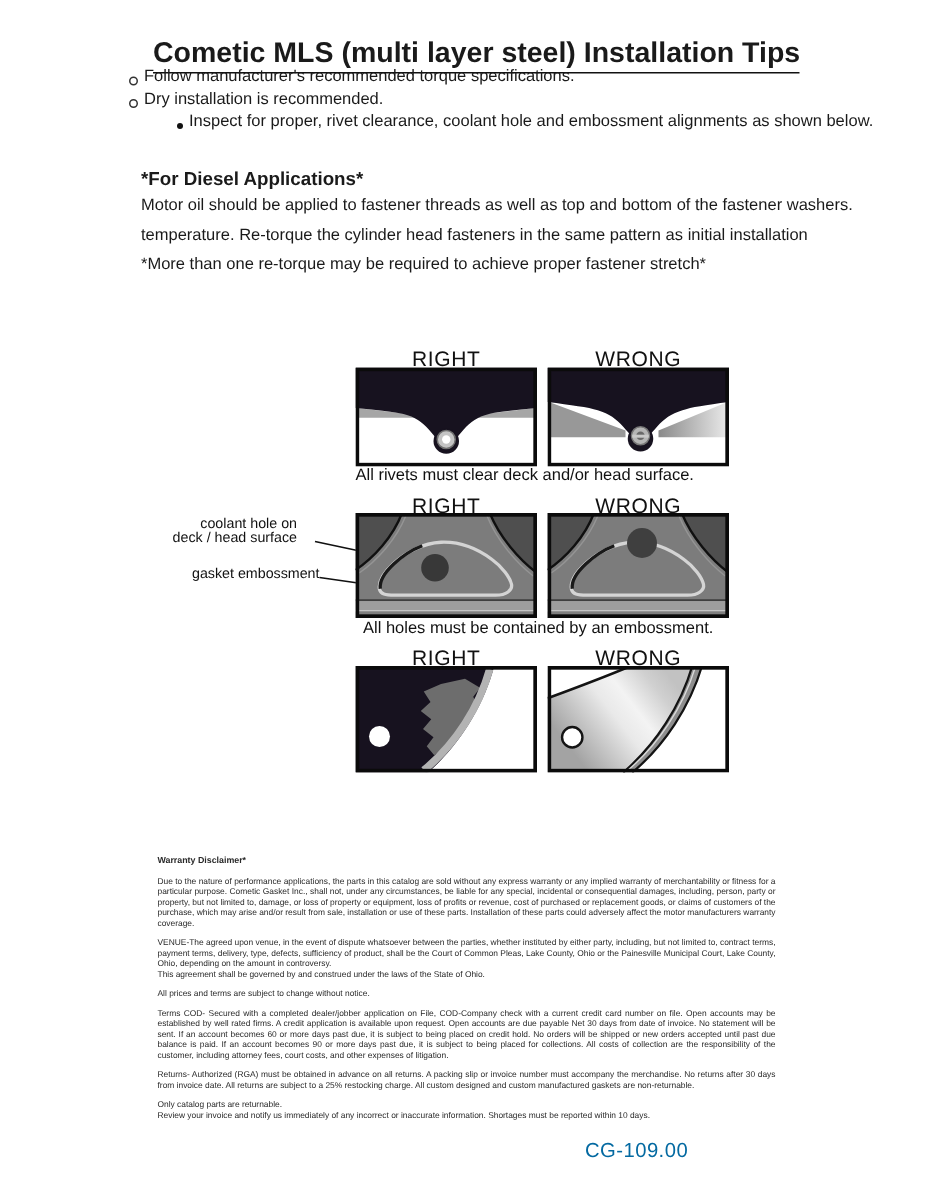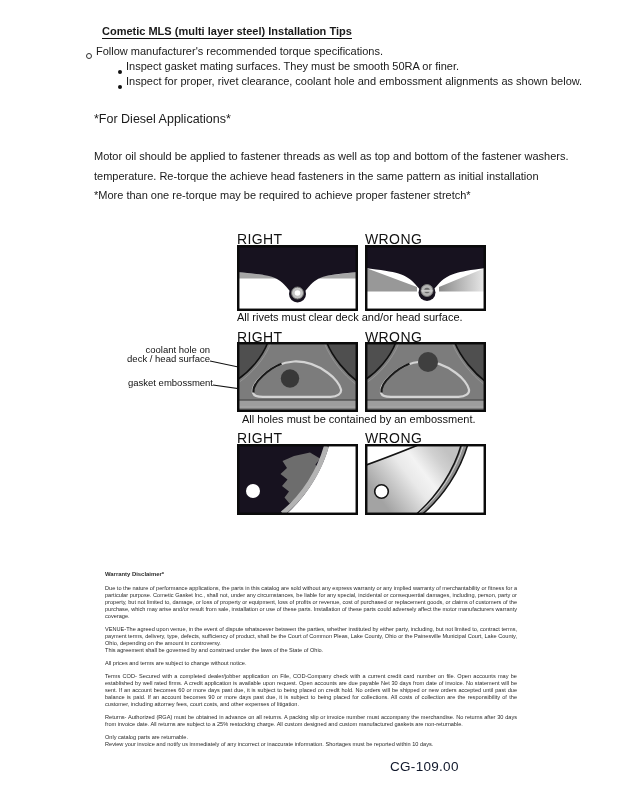--- a/index.html
+++ b/index.html
@@ -1,67 +1,67 @@
 <!DOCTYPE html>
 <html><head>
 <meta charset="utf-8">
 <style>
   html,body{margin:0;padding:0;background:#ffffff;}
   #page{position:relative;width:618px;height:800px;background:#ffffff;overflow:hidden;
         font-family:"Liberation Sans", sans-serif;color:#1a1a1a;}
   .abs{position:absolute;}
-  .title{left:102px;top:25px;font-size:11px;font-weight:bold;border-bottom:1.6px solid #111;
+  .title{left:102px;top:25px;font-size:19px;font-weight:bold;border-bottom:1.6px solid #111;
          padding-bottom:1px;white-space:nowrap;}
   .bullets{left:86px;top:44px;font-size:11px;line-height:15px;}
-  .b-row{display:flex;align-items:flex-end;white-space:nowrap;}
+  .b-row{display:flex;align-items:center;white-space:nowrap;}
   .b-circ{width:4px;height:4px;border:1px solid #333;border-radius:50%;margin:5px 4px 0 0;flex:0 0 auto;}
   .b-dot{width:4px;height:4px;background:#111;border-radius:50%;margin:5px 4px 0 32px;flex:0 0 auto;}
   .diesel{left:94px;top:112px;width:436px;font-size:11px;line-height:13.5px;}
-  .diesel .hd{font-size:12.5px;font-weight:normal;line-height:14px;margin-bottom:24px;}
+  .diesel .hd{font-size:12.5px;font-weight:bold;line-height:14px;margin-bottom:5px;}
   .diesel .ln{white-space:nowrap;}
   .diesel .para{margin-bottom:6px;text-align:center;}
-  .dg-label{width:121px;font-size:14px;letter-spacing:.4px;color:#111;}
+  .dg-label{width:121px;text-align:center;font-size:14px;letter-spacing:.4px;color:#111;}
   .dg-caption{font-size:11px;color:#111;white-space:nowrap;line-height:10.5px;}
   .dg-box{display:block;}
   .annot{font-size:9.5px;line-height:9px;color:#111;text-align:right;}
   .warranty{left:105px;top:571px;width:412px;font-size:5.6px;line-height:7px;color:#2a2a2a;}
   .warranty .whd{font-weight:bold;font-size:5.9px;margin-bottom:7px;}
   .warranty p{margin:0 0 6px 0;text-align:justify;}
   .warranty p.tight{margin-bottom:0;}
-  .footer-code{left:390px;top:759px;font-size:13.5px;letter-spacing:.3px;color:#0f172a;white-space:nowrap;}
+  .footer-code{left:390px;top:759px;font-size:13.5px;letter-spacing:.3px;color:#0369a1;white-space:nowrap;}
 </style>
 </head>
 <body>
 
 <div id="page">
 
   <div class="abs title">Cometic MLS (multi layer steel) Installation Tips</div>
 
   <div class="abs bullets">
     <div class="b-row">
         <span class="b-circ"></span>
         <span>Follow manufacturer's recommended torque specifications.</span>
       </div>
     <div class="b-row">
-        <span class="b-dot"></span>
-        <span>Inspect gasket mating surfaces.  They must be smooth 50RA or finer.</span>
+        <span class="b-circ"></span>
+        <span>Dry installation is recommended.</span>
       </div>
     <div class="b-row">
         <span class="b-dot"></span>
         <span>Inspect for proper, rivet clearance, coolant hole and embossment alignments as shown below.</span>
       </div>
   </div>
 
   <div class="abs diesel">
     <div class="hd">*For Diesel Applications*</div>
     <div class="para">
       <div class="ln">Motor oil should be applied to fastener threads as well as top and bottom of the fastener washers.</div>
     </div>
     <div class="para">
-      <div class="ln">temperature. Re-torque the achieve head fasteners in the same pattern as initial installation</div>
+      <div class="ln">temperature. Re-torque the cylinder head fasteners in the same pattern as initial installation</div>
     </div>
     <div class="ln">*More than one re-torque may be required to achieve proper fastener stretch*</div>
   </div>
 
   <div class="abs dg-label" style="left:237px;top:231px;">RIGHT</div>
   <div class="abs dg-label" style="left:365px;top:231px;">WRONG</div>
 
   <svg class="abs dg-box" style="left:237px;top:245px;" width="121" height="66" viewBox="0 0 121 66">
     <rect width="121" height="66" fill="#ffffff"></rect>
     <polygon points="1,27 40,31.5 40,33.5 1,33.5" fill="#a6a6a6"></polygon>
@@ -89,21 +89,21 @@
     <circle cx="62" cy="45.5" r="2.8" fill="#696969"></circle>
     <rect x="56.5" y="44.8" width="11" height="2" fill="#c9c9c9"></rect>
     <rect x="1.2" y="1.2" width="118.6" height="63.6" fill="none" stroke="#0b0b0b" stroke-width="2.5"></rect>
   </svg>
 
   <div class="abs dg-caption" style="left:237px;top:312px;">All rivets must clear deck and/or head surface.</div>
 
   <div class="abs dg-label" style="left:237px;top:329px;">RIGHT</div>
   <div class="abs dg-label" style="left:365px;top:329px;">WRONG</div>
 
-  <div class="abs annot" style="right:408px;top:345px;">
+  <div class="abs annot" style="right:420px;top:345px;">
     <div>coolant hole on</div>
     <div>deck / head surface</div>
   </div>
   <div class="abs annot" style="right:405px;top:378px;">gasket embossment</div>
 
   <svg class="abs" style="left:120px;top:340px;" width="250" height="60" viewBox="0 0 250 60">
     <line x1="90" y1="21" x2="170" y2="38" stroke="#111111" stroke-width="1.1"></line>
     <line x1="93" y1="45" x2="142" y2="52" stroke="#111111" stroke-width="1.1"></line>
   </svg>
 

